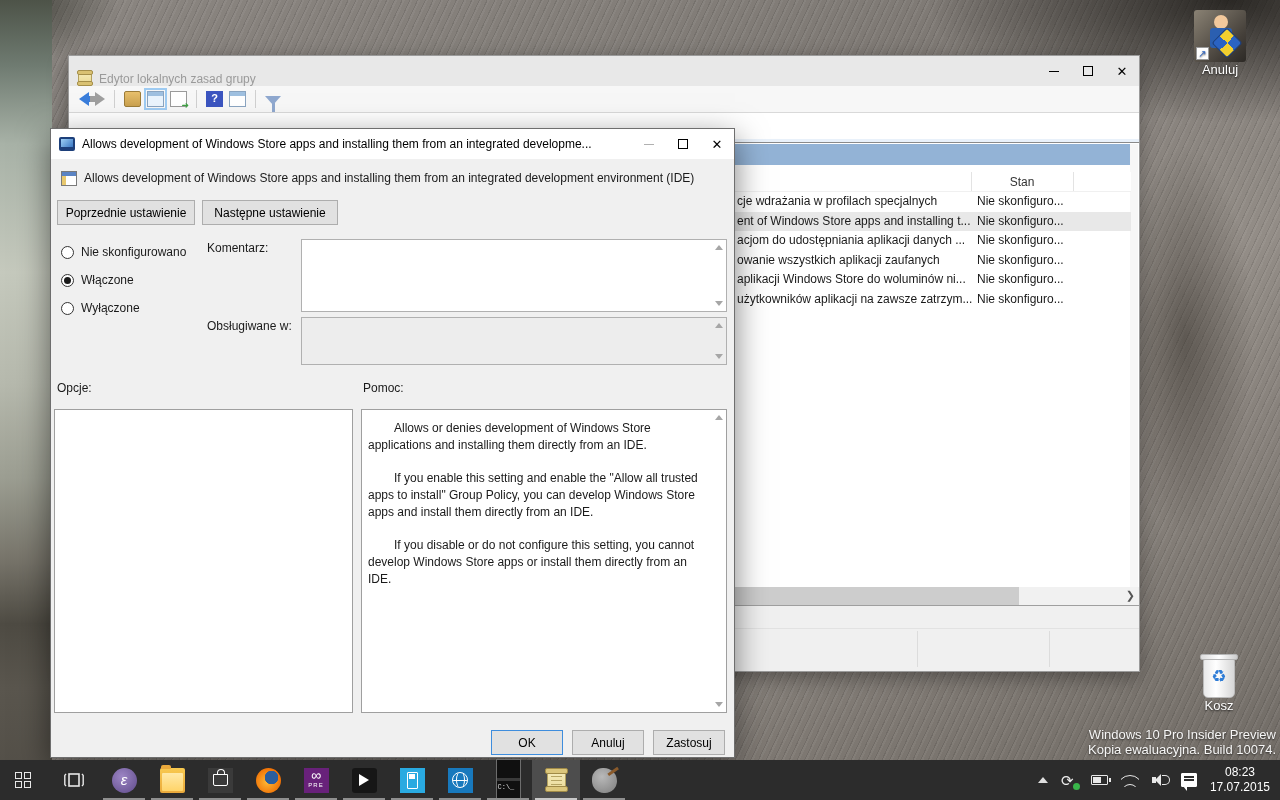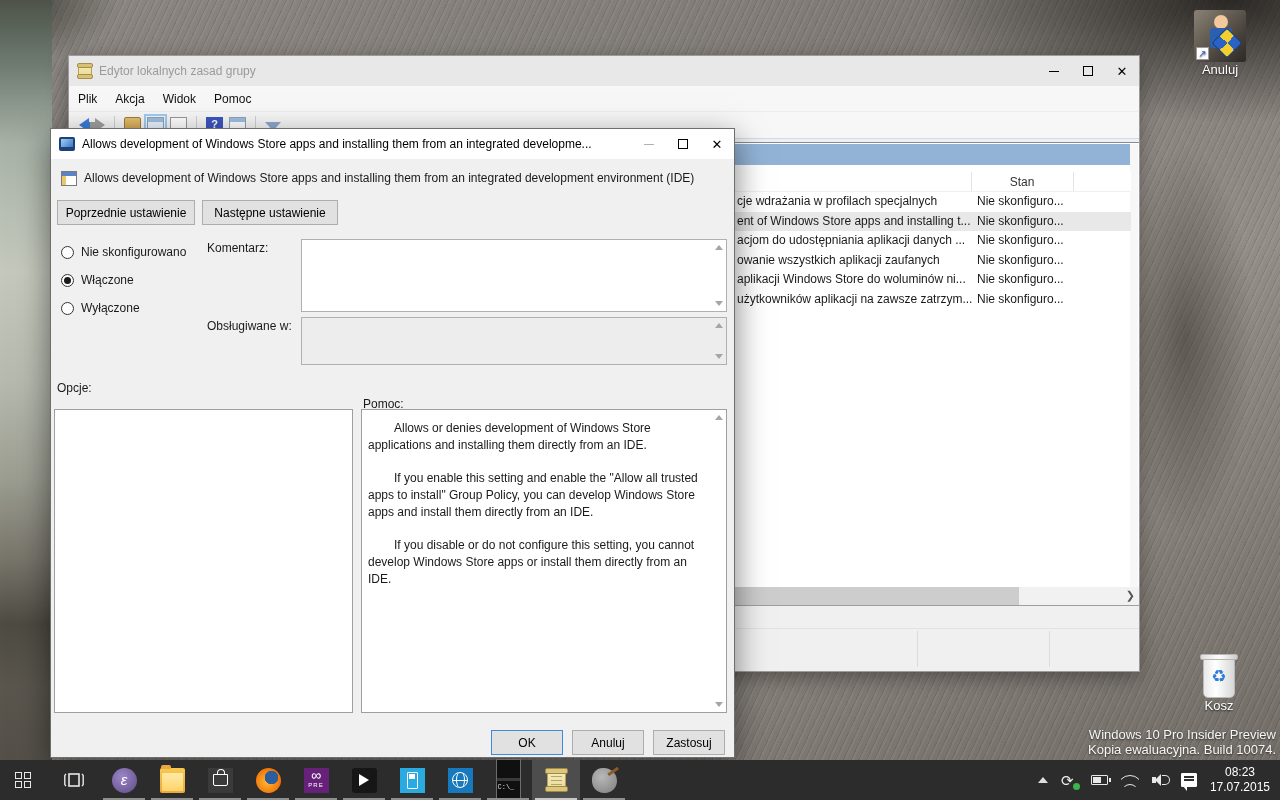--- a/index.html
+++ b/index.html
@@ -22,21 +22,21 @@
 
   
   .winbtn { width:34px; height:100%; display:flex; align-items:center; justify-content:center; }
   .glyph-min { width:10px; height:1px; background:#000; }
   .glyph-max { width:10px; height:10px; border:1px solid #000; }
   .glyph-x  { font-size:13px; color:#000; line-height:1; }
 
   
   #gpedit { left:68px; top:55px; width:1072px; height:617px; background:#fff;
     border:1px solid #9b9b9b; box-shadow:0 6px 18px rgba(0,0,0,.35); }
-  #gp-titlebar { height:30px; background:#e8e8e8; display:flex; align-items:center; padding-left:9px; }
+  #gp-titlebar { height:30px; background:#e8e8e8; display:flex; align-items:flex-end; padding-left:9px; }
   #gp-title { color:#9a9a9a; margin-left:7px; flex:1; }
   .scroll-ico { width:14px; height:16px; background:linear-gradient(180deg,#f7eebc,#e8d68f); border:1px solid #b4a15e; border-radius:2px; position:relative; }
   .scroll-ico:before, .scroll-ico:after { content:""; position:absolute; left:-2px; right:-2px; height:3px; background:#d9c172; border:1px solid #a58f4a; border-radius:2px; }
   .scroll-ico:before { top:-1px; } .scroll-ico:after { bottom:-1px; }
   #gp-menubar { height:26px; background:#f7f7f7; display:flex; align-items:center; gap:0; border-bottom:1px solid #ededed; }
   .menu-item { padding:0 9px; height:100%; display:flex; align-items:center; color:#111; }
   #gp-toolbar { height:27px; background:#f7f7f7; border-bottom:1px solid #d9d9d9; display:flex; align-items:center; padding-left:10px; gap:6px; }
   .tb-sep { width:1px; height:18px; background:#d0d0d0; margin:0 3px; }
   .tb-ico { width:17px; height:16px; position:relative; }
   .arrow-back { width:0; height:0; border-top:7px solid transparent; border-bottom:7px solid transparent; border-right:10px solid #3a7edb; position:relative; }
@@ -195,26 +195,20 @@
           <div class="glyph-min"></div>
         </div>
       <div class="winbtn">
           <div class="glyph-max"></div>
         </div>
       <div class="winbtn">
           <div class="glyph-x">✕</div>
         </div>
     </div>
   </div>
-  <div id="gp-menubar">
-    <div class="menu-item">Plik</div>
-    <div class="menu-item">Akcja</div>
-    <div class="menu-item">Widok</div>
-    <div class="menu-item">Pomoc</div>
-  </div>
   <div id="gp-toolbar">
     <div class="arrow-back"></div>
     <div class="arrow-fwd"></div>
     <div class="tb-sep"></div>
     <div class="tb-ico ico-folder"></div>
     <div class="tb-ico ico-win sel"></div>
     <div class="tb-ico ico-doc"></div>
     <div class="tb-sep"></div>
     <div class="tb-ico ico-help">?</div>
     <div class="tb-ico ico-win"></div>
@@ -314,21 +308,21 @@
     <div class="sarr dn"></div>
   </div>
 
   <div class="fieldlabel" style="left:156px; top:190px;">Obsługiwane w:</div>
   <div class="txtbox gray" style="left:250px; top:188px; width:426px; height:48px;">
     <div class="sarr up"></div>
     <div class="sarr dn"></div>
   </div>
 
   <div class="fieldlabel" style="left:6px; top:252px;">Opcje:</div>
-  <div class="fieldlabel" style="left:312px; top:252px;margin-top:16px;">Pomoc:</div>
+  <div class="fieldlabel" style="left:312px; top:252px;">Pomoc:</div>
 
   <div class="panel" style="left:3px; top:280px; width:299px; height:304px;"></div>
 
   <div class="panel" id="help-panel" style="left:310px; top:280px; width:366px; height:304px;">
     <div class="ptxt">
       <p>Allows or denies development of Windows Store applications and installing them directly from an IDE.</p>
       <p>If you enable this setting and enable the "Allow all trusted apps to install" Group Policy, you can develop Windows Store apps and install them directly from an IDE.</p>
       <p>If you disable or do not configure this setting, you cannot develop Windows Store apps or install them directly from an IDE.</p>
     </div>
     <div class="sarr up"></div>

